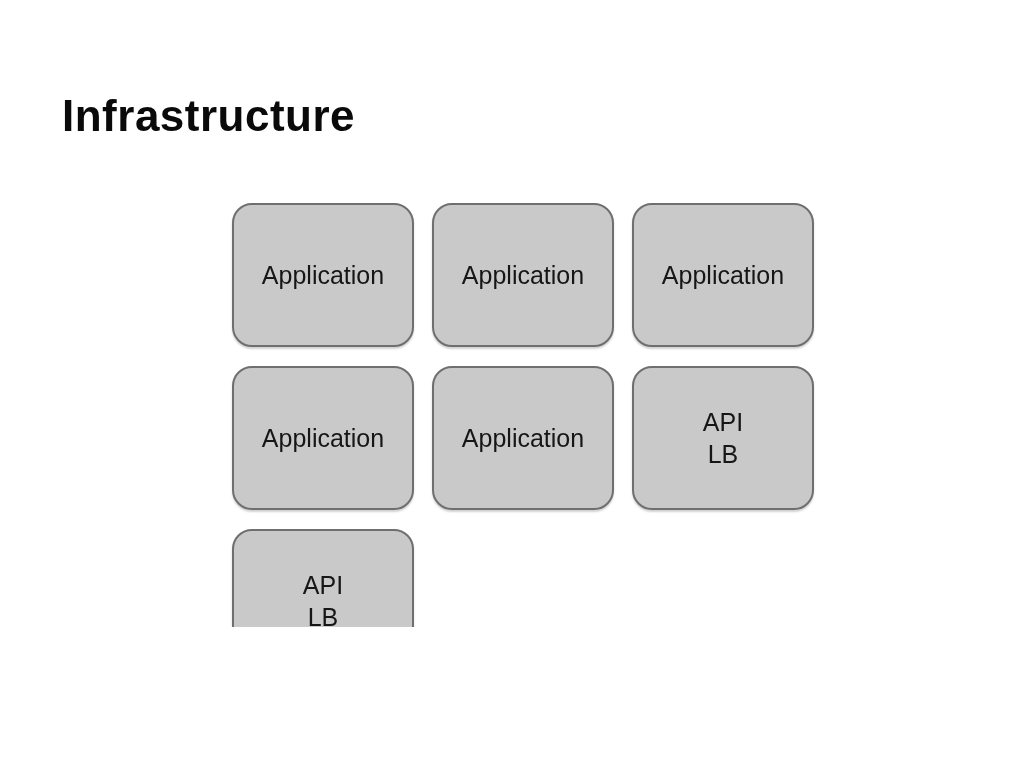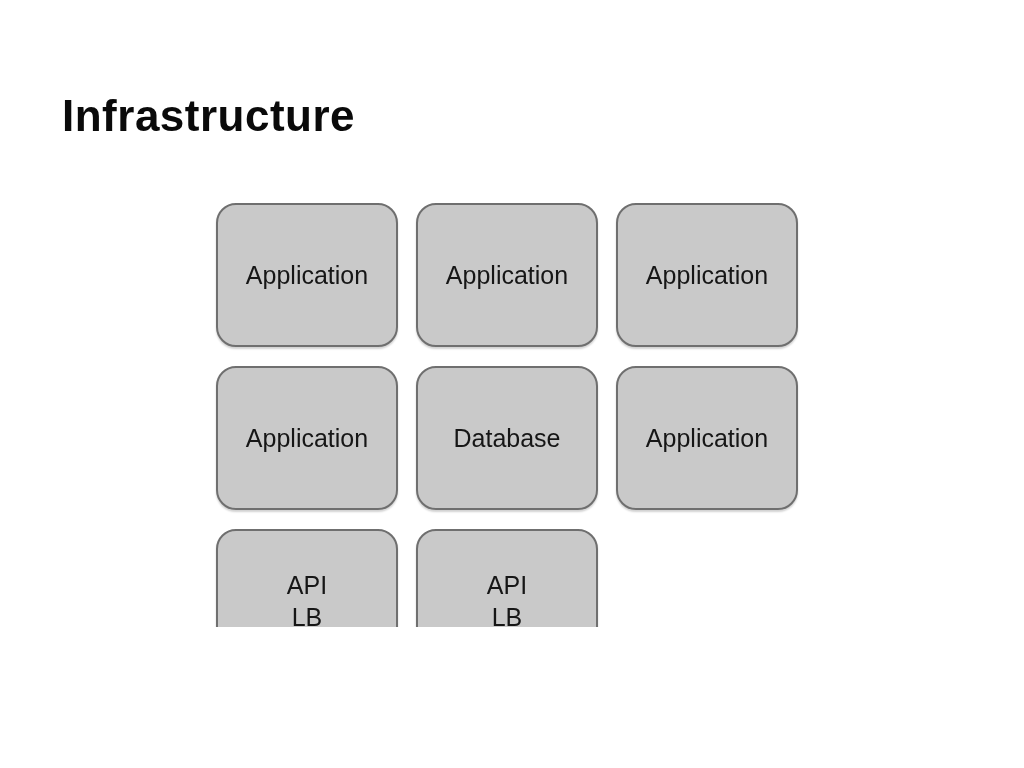--- a/index.html
+++ b/index.html
@@ -20,21 +20,21 @@
     left: 62px;
     top: 92px;
     font-size: 44px;
     font-weight: 800;
     color: #0a0a0a;
     letter-spacing: 0.5px;
     line-height: 1.1;
   }
   .diagram-grid {
     position: absolute;
-    left: 216px;
+    left: 232px;
     top: 203px;
     display: grid;
     grid-template-columns: repeat(3, 182px);
     grid-auto-rows: 144px;
     column-gap: 18px;
     row-gap: 19px;
   }
   .node {
     box-sizing: border-box;
     background: #c9c9c9;
@@ -55,20 +55,19 @@
 <body>
 
 <div class="slide">
   <div class="slide-title">Infrastructure</div>
 
   <div class="diagram-grid">
     <div class="node">Application</div>
     <div class="node">Application</div>
     <div class="node">Application</div>
     <div class="node">Application</div>
-    <div class="node">Database</div>
     <div class="node">Application</div>
     <div class="node">API
 LB</div>
     <div class="node">API
 LB</div>
   </div>
 </div>
 
 </body></html>

